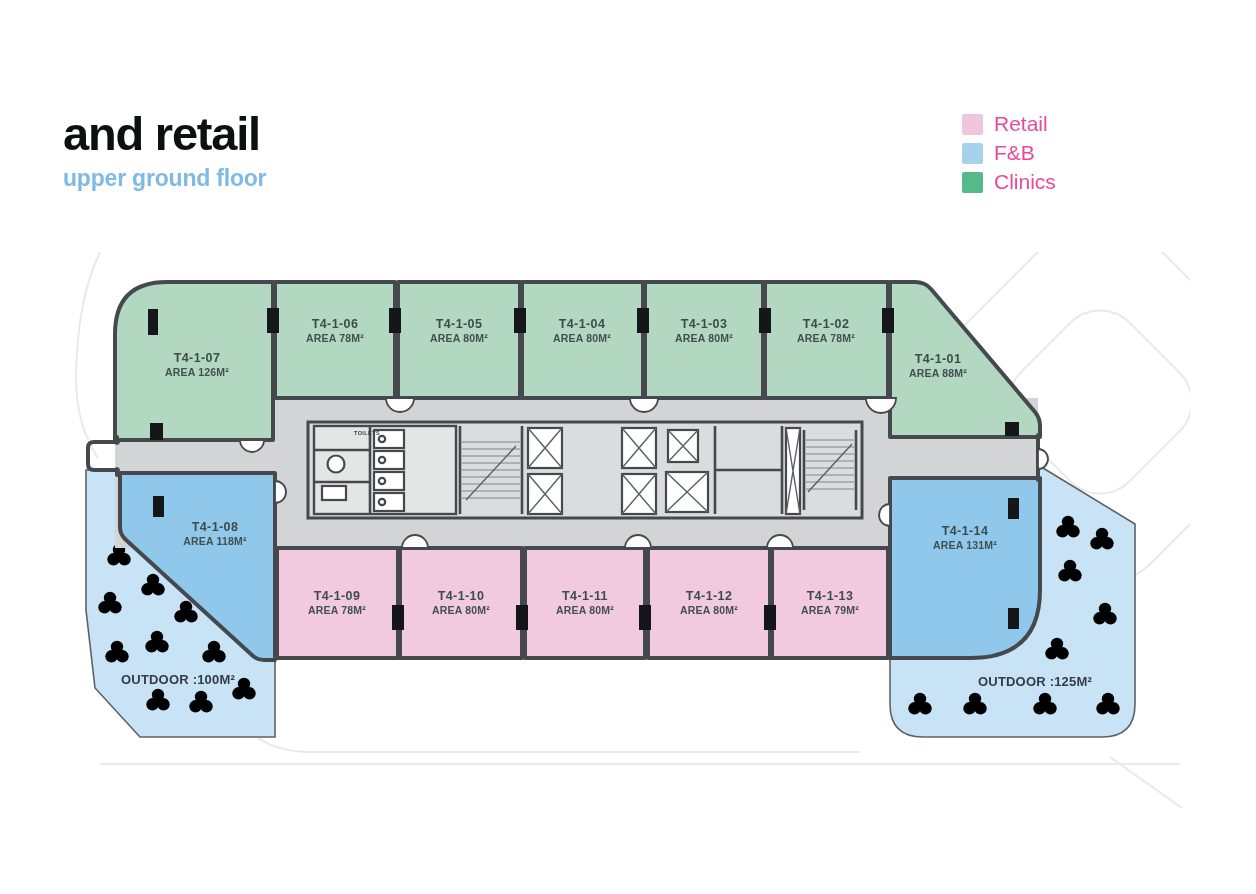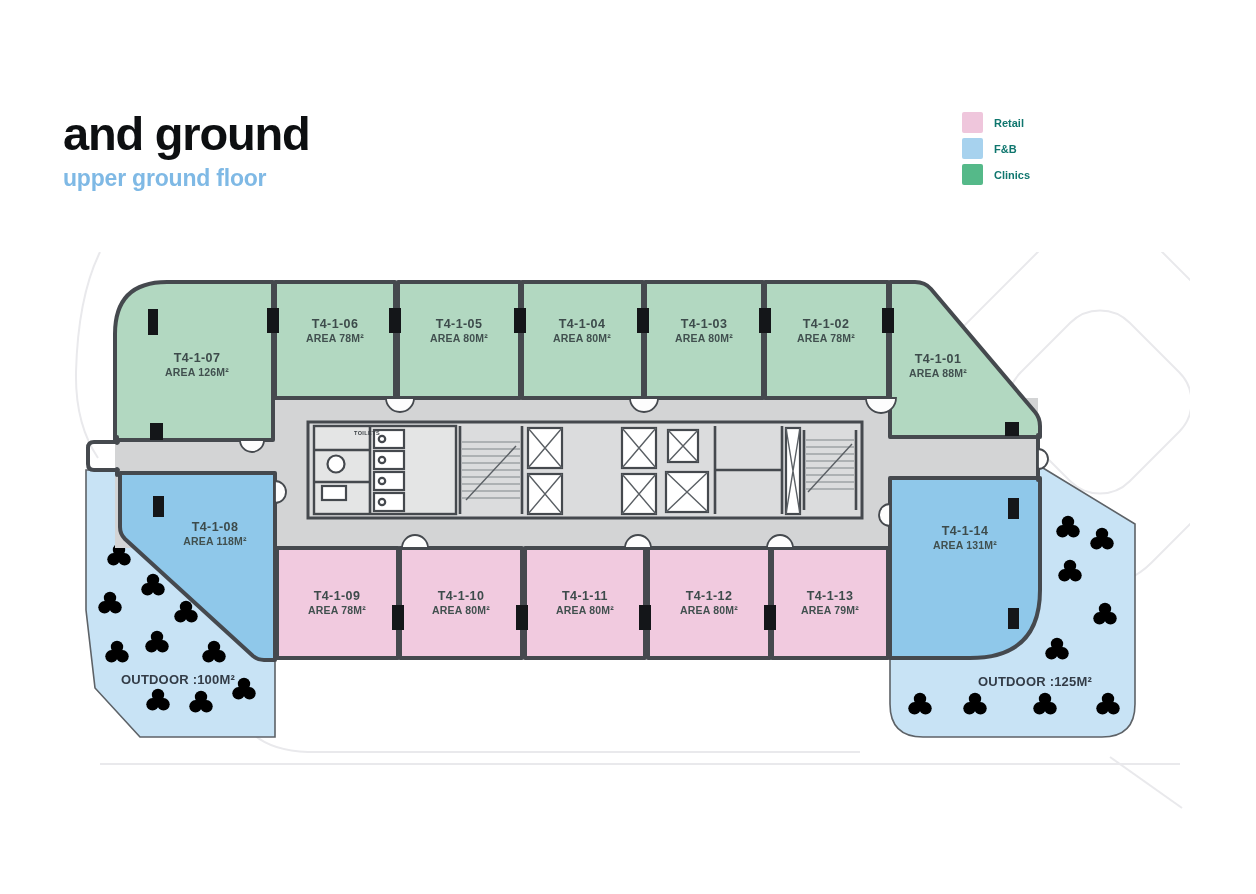--- a/index.html
+++ b/index.html
@@ -3,21 +3,21 @@
 <meta charset="utf-8">
 <style>
   html,body{margin:0;padding:0}
   body{width:1256px;height:894px;background:#ffffff;font-family:"Liberation Sans",sans-serif;position:relative;overflow:hidden}
   .header{position:absolute;left:63px;top:62px}
   .title{font-size:47px;font-weight:800;color:#0d0f11;line-height:1.02;letter-spacing:-1.2px;margin:0}
   .subtitle{font-size:23px;font-weight:700;color:#7fb9e5;margin-top:7px;letter-spacing:-0.2px}
   .legend{position:absolute;left:962px;top:112px;display:flex;flex-direction:column;gap:5px}
   .legend-row{display:flex;align-items:center;gap:11px}
   .legend-row svg{display:block}
-  .legend-label{font-size:11px;font-weight:700;color:#0f766e}
+  .legend-label{font-size:21px;font-weight:400;color:#ec4899}
   .plan{position:absolute;left:70px;top:252px}
   .unit{stroke:#45494e;stroke-width:4;stroke-linejoin:round}
   .wallseg{fill:none;stroke:#45494e;stroke-width:4;stroke-linecap:round;stroke-linejoin:round}
   .outdoor{stroke:#5d6267;stroke-width:1.6}
   .unit-id{font-size:12.5px;font-weight:600;fill:#3d4b4b;letter-spacing:.4px;text-anchor:middle}
   .unit-area{font-size:10.5px;font-weight:600;fill:#41504f;letter-spacing:.2px;text-anchor:middle}
   .outdoor-label{font-size:13px;font-weight:700;fill:#333c47;letter-spacing:.2px;text-anchor:middle}
   .toilets-label{font-size:5.5px;font-weight:700;fill:#3a3f44;letter-spacing:.4px;text-anchor:middle}
   .bgline{fill:none;stroke:#e9e9ec;stroke-width:2}
   .corewall{fill:none;stroke:#45494e;stroke-width:2.6;stroke-linejoin:round}
@@ -26,21 +26,21 @@
   .fix{fill:#ffffff;stroke:#45494e;stroke-width:2.2}
   .xline{stroke:#5a5f64;stroke-width:1.4}
   .tread{stroke:#80858a;stroke-width:1.2}
   .doorarc{fill:#fdfdfd;stroke:#45494e;stroke-width:1.8}
   .mark{fill:#141619}
 </style>
 </head>
 <body>
 
 <div class="header">
-  <h1 class="title"><br><span>and ground</span></h1>
+  <h1 class="title"><br><span>and retail</span></h1>
   <div class="subtitle">upper ground floor</div>
 </div>
 
 <div class="legend">
   <div class="legend-row">
     <svg width="21" height="21">
         <rect x="0" y="0" width="21" height="21" rx="2" fill="#efc6dc"></rect>
       </svg>
     <span class="legend-label">Retail</span>
   </div>

